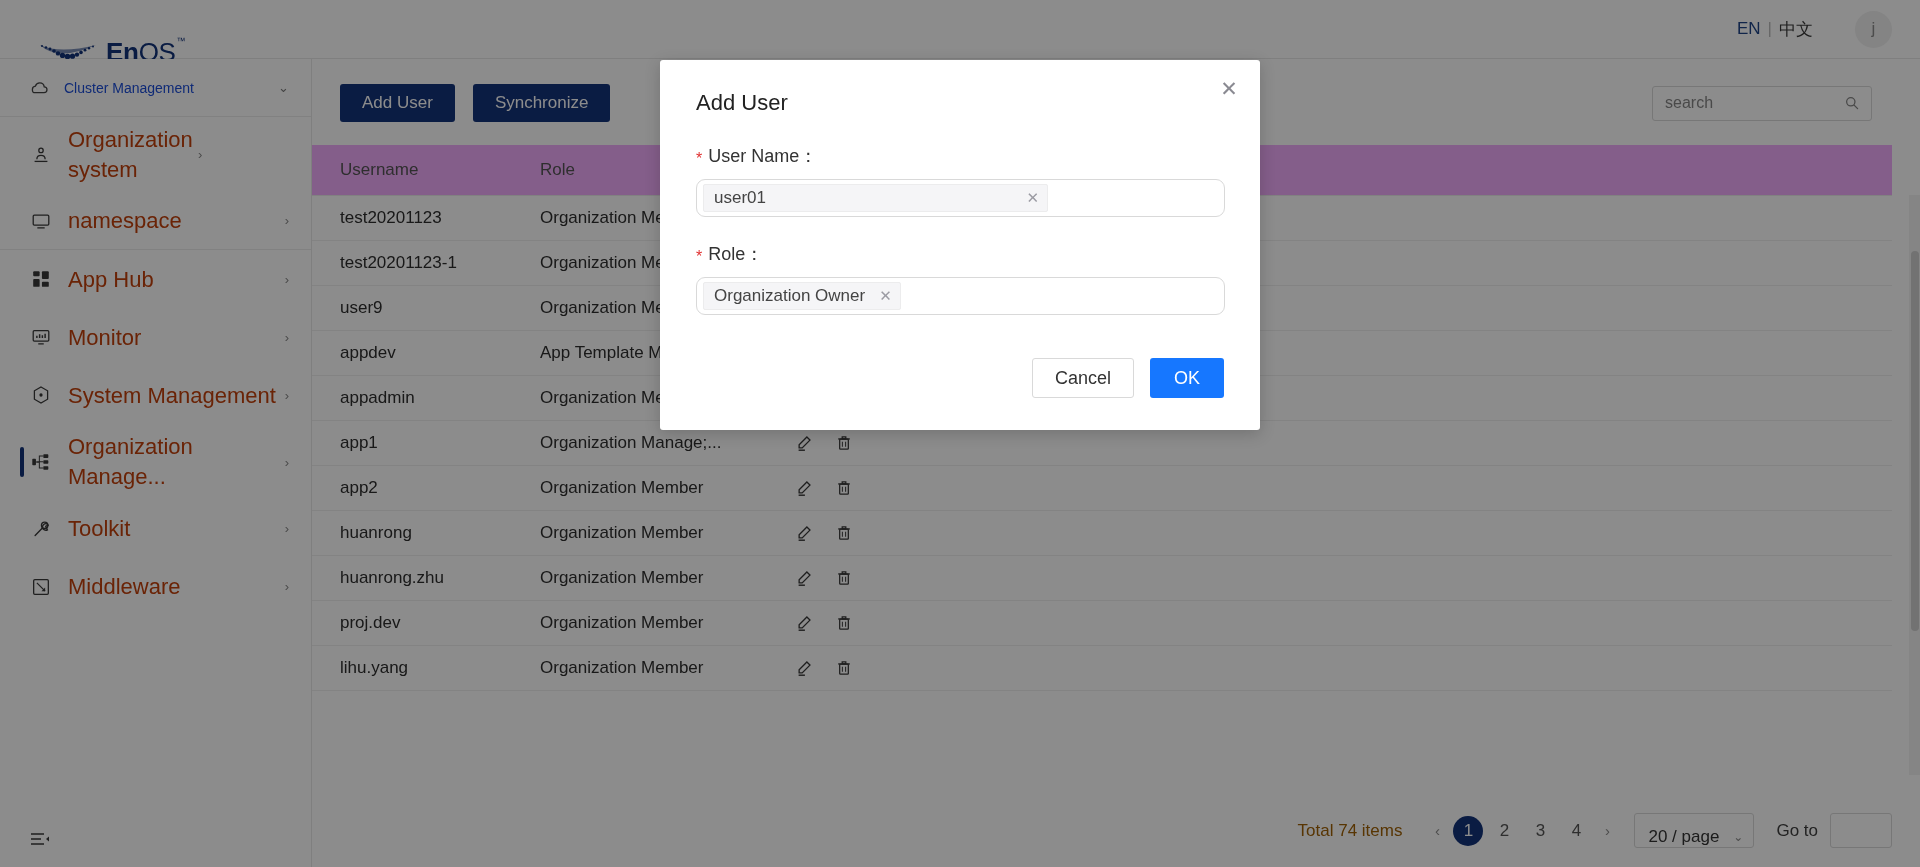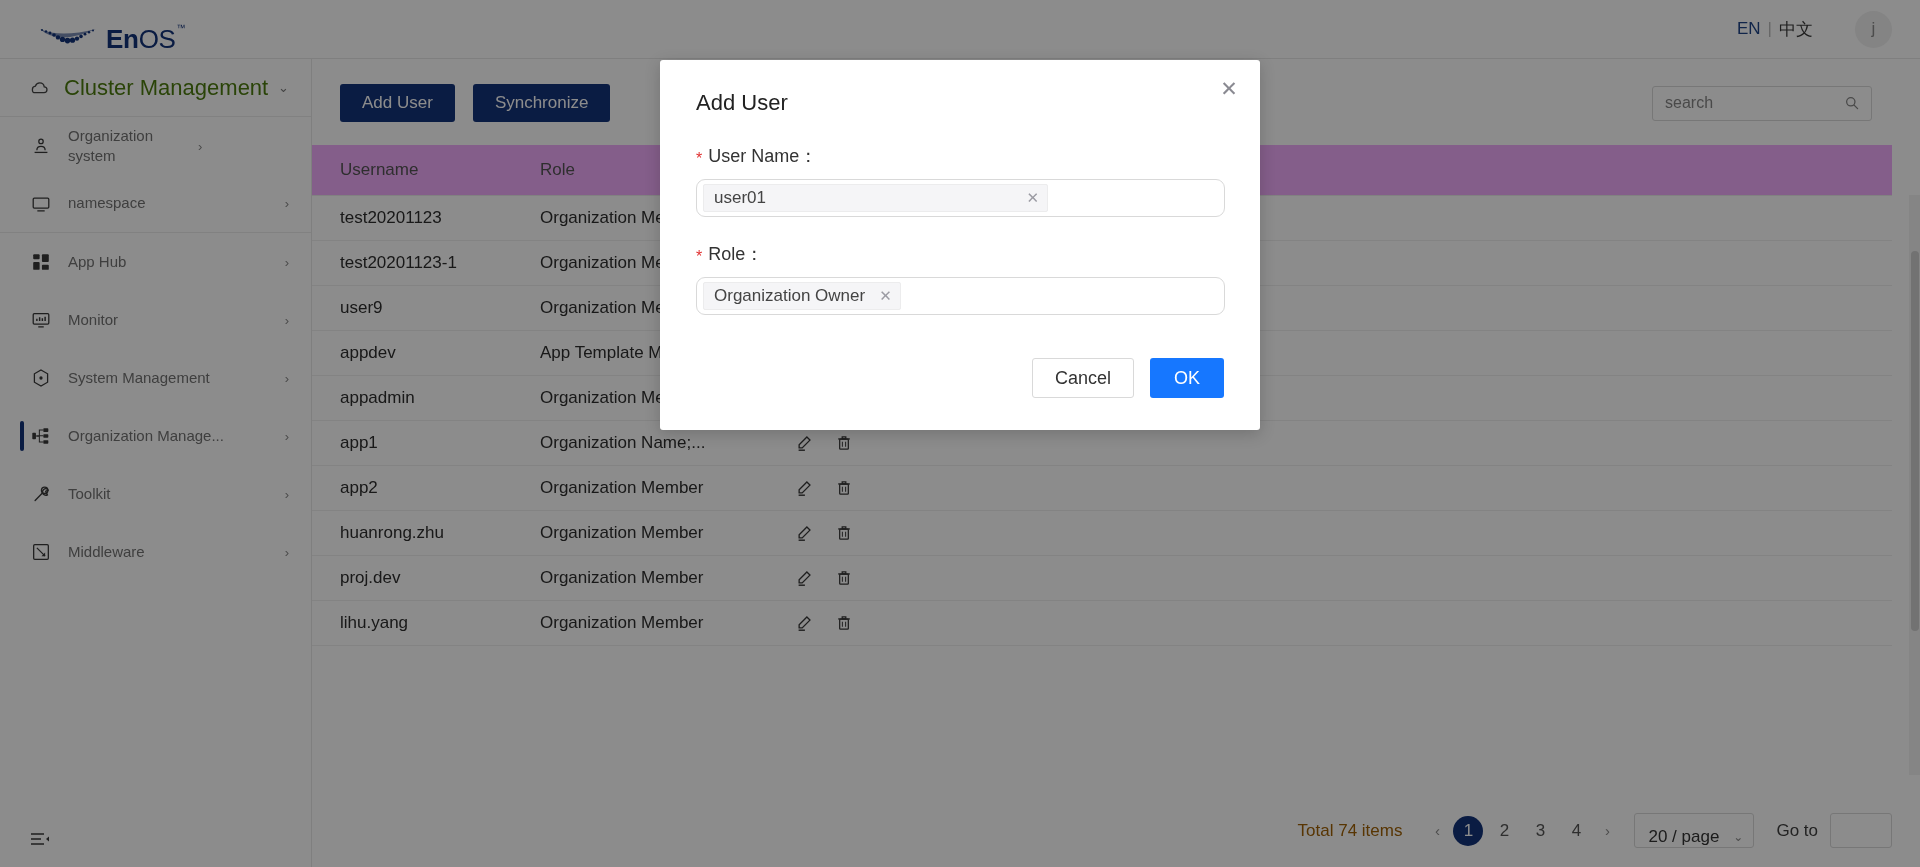--- a/index.html
+++ b/index.html
@@ -27,21 +27,21 @@
     position: absolute;
     top: 0; left: 0;
     width: 1920px; height: 59px;
     background: #ffffff;
     border-bottom: 1px solid #e8e8e8;
     display: flex;
     align-items: center;
   }
   .logo-wrap {
     display: flex;
-    align-items: center;
+    align-items: flex-end;
     margin-left: 38px;
     height: 100%;
     margin-top: 20px;
   }
   .logo-swoosh { width: 62px; height: 26px; margin-right: 6px; }
   .logo-text {
     font-size: 26px;
     letter-spacing: -0.3px;
     color: #13337a;
     position: relative;
@@ -97,36 +97,36 @@
   }
   .side-top {
     height: 58px;
     display: flex;
     align-items: center;
     padding: 0 22px 0 28px;
     border-bottom: 1px solid #ececec;
     cursor: pointer;
   }
   .side-top .ico { width: 22px; height: 22px; margin-right: 14px; flex: none; }
-  .side-top .txt { font-size: 22px; color: #4d7c0f; flex: 1; }
+  .side-top .txt { font-size: 14px; color: #1d4ed8; flex: 1; }
   .side-top .chev { color: #7a7a7a; font-size: 13px; }
 
   .side-list { padding-top: 0px; }
   .side-item {
     position: relative;
     display: flex;
     align-items: center;
     min-height: 58px;
     padding: 8px 22px 8px 30px;
     cursor: pointer;
   }
   .side-item .ico { width: 22px; height: 22px; margin-right: 16px; flex: none; }
   .side-item .txt {
-    font-size: 15px;
-    color: #737373;
+    font-size: 22px;
+    color: #c2410c;
     flex: 1;
     line-height: 1.35;
   }
   .side-item .arrow { color: #888; font-size: 13px; flex: none; }
   .side-item.two-line .txt { max-width: 130px; }
   .side-item.sep-below { border-bottom: 1px solid #ececec; }
   .side-item.active::before {
     content: "";
     position: absolute;
     left: 20px; top: 50%;
@@ -669,39 +669,58 @@
                       <path d="M8 3.2h4v2.3H8z"></path>
                       <rect x="5.2" y="5.8" width="9.6" height="11" rx="0.8"></rect>
                       <path d="M8.2 8.6v5.6M11.8 8.6v5.6" stroke-width="1.1"></path>
                     </svg>
                   </div>
                 </td>
                 <td class="col-rest"></td>
               </tr>
               <tr>
                 <td class="col-user">app1</td>
-                <td class="col-role">Organization Name;...</td>
+                <td class="col-role">Organization Manage;...</td>
                 <td class="col-act">
                   <div class="act-cell">
                     <svg class="act-ico" viewBox="0 0 20 20" fill="none" stroke="#3a3a3a" stroke-width="1.5">
                       <path d="M13.2 3.4l3.4 3.4-8.6 8.6H4.6v-3.4z"></path>
                       <path d="M4 18h7" stroke-width="1.6"></path>
                     </svg>
                     <svg class="act-ico" viewBox="0 0 20 20" fill="none" stroke="#3a3a3a" stroke-width="1.4">
                       <path d="M3.5 5.5h13"></path>
                       <path d="M8 3.2h4v2.3H8z"></path>
                       <rect x="5.2" y="5.8" width="9.6" height="11" rx="0.8"></rect>
                       <path d="M8.2 8.6v5.6M11.8 8.6v5.6" stroke-width="1.1"></path>
                     </svg>
                   </div>
                 </td>
                 <td class="col-rest"></td>
               </tr>
               <tr>
                 <td class="col-user">app2</td>
+                <td class="col-role">Organization Member</td>
+                <td class="col-act">
+                  <div class="act-cell">
+                    <svg class="act-ico" viewBox="0 0 20 20" fill="none" stroke="#3a3a3a" stroke-width="1.5">
+                      <path d="M13.2 3.4l3.4 3.4-8.6 8.6H4.6v-3.4z"></path>
+                      <path d="M4 18h7" stroke-width="1.6"></path>
+                    </svg>
+                    <svg class="act-ico" viewBox="0 0 20 20" fill="none" stroke="#3a3a3a" stroke-width="1.4">
+                      <path d="M3.5 5.5h13"></path>
+                      <path d="M8 3.2h4v2.3H8z"></path>
+                      <rect x="5.2" y="5.8" width="9.6" height="11" rx="0.8"></rect>
+                      <path d="M8.2 8.6v5.6M11.8 8.6v5.6" stroke-width="1.1"></path>
+                    </svg>
+                  </div>
+                </td>
+                <td class="col-rest"></td>
+              </tr>
+              <tr>
+                <td class="col-user">huanrong</td>
                 <td class="col-role">Organization Member</td>
                 <td class="col-act">
                   <div class="act-cell">
                     <svg class="act-ico" viewBox="0 0 20 20" fill="none" stroke="#3a3a3a" stroke-width="1.5">
                       <path d="M13.2 3.4l3.4 3.4-8.6 8.6H4.6v-3.4z"></path>
                       <path d="M4 18h7" stroke-width="1.6"></path>
                     </svg>
                     <svg class="act-ico" viewBox="0 0 20 20" fill="none" stroke="#3a3a3a" stroke-width="1.4">
                       <path d="M3.5 5.5h13"></path>
                       <path d="M8 3.2h4v2.3H8z"></path>

